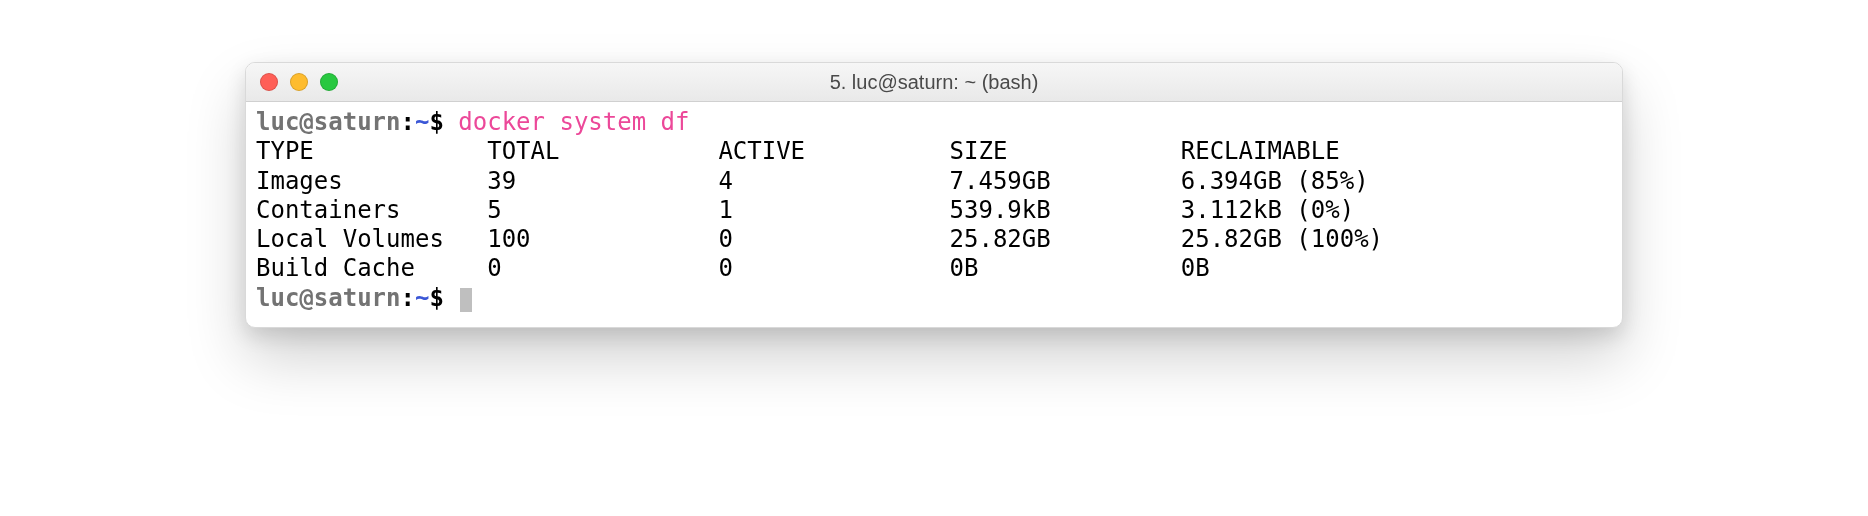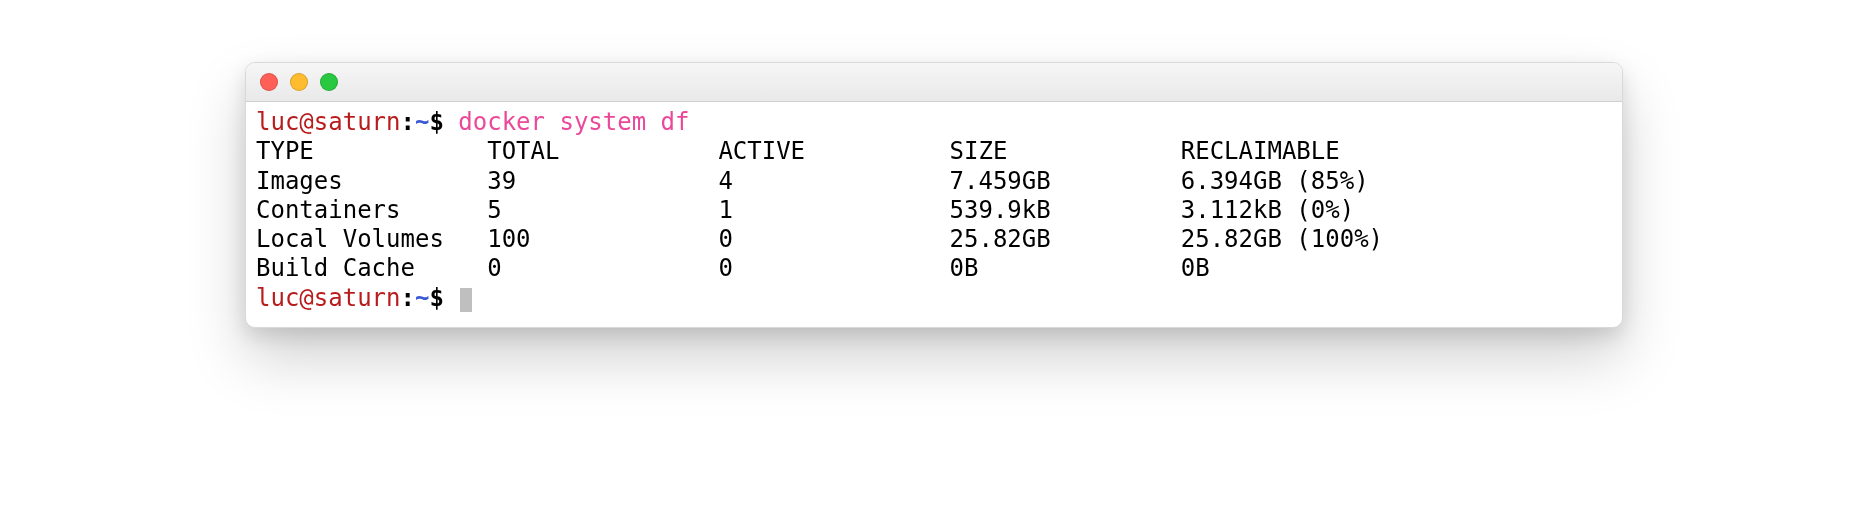--- a/index.html
+++ b/index.html
@@ -57,21 +57,21 @@
     color: #4a4a4a;
     pointer-events: none;
   }
   .term {
     padding: 6px 10px 14px 10px;
     font-size: 24px;
     line-height: 1.22;
     color: #000;
     white-space: pre;
   }
-  .user { color: #b91c1c; font-weight: normal; }
+  .user { color: #737373; font-weight: bold; }
   .sep  { color: #000; font-weight: bold; }
   .path { color: #3b57d6; font-weight: bold; }
   .ps   { color: #000; font-weight: bold; }
   .cmd  { color: #ec4899; }
   .cursor {
     display: inline-block;
     width: 12px;
     height: 24px;
     background: #bfbfbf;
     vertical-align: text-bottom;
@@ -83,17 +83,18 @@
 <body>
 
 <div class="stage">
   <div class="window">
     <div class="titlebar">
       <div class="traffic">
         <div class="dot red"></div>
         <div class="dot yellow"></div>
         <div class="dot green"></div>
       </div>
+      <div class="title">5. luc@saturn: ~ (bash)</div>
     </div>
 
     <div class="term"><span class="row"><span class="user">luc@saturn</span><span class="sep">:</span><span class="path">~</span><span class="ps">$</span><span> </span><span class="cmd">docker system df</span></span><span class="row" id="hdr">TYPE            TOTAL           ACTIVE          SIZE            RECLAIMABLE</span><span id="rows"><span class="row">Images          39              4               7.459GB         6.394GB (85%)</span><span class="row">Containers      5               1               539.9kB         3.112kB (0%)</span><span class="row">Local Volumes   100             0               25.82GB         25.82GB (100%)</span><span class="row">Build Cache     0               0               0B              0B</span></span><span class="row"><span class="user">luc@saturn</span><span class="sep">:</span><span class="path">~</span><span class="ps">$</span><span> </span><span class="cursor"></span></span></div>
   </div>
 </div>
 
 </body></html>

